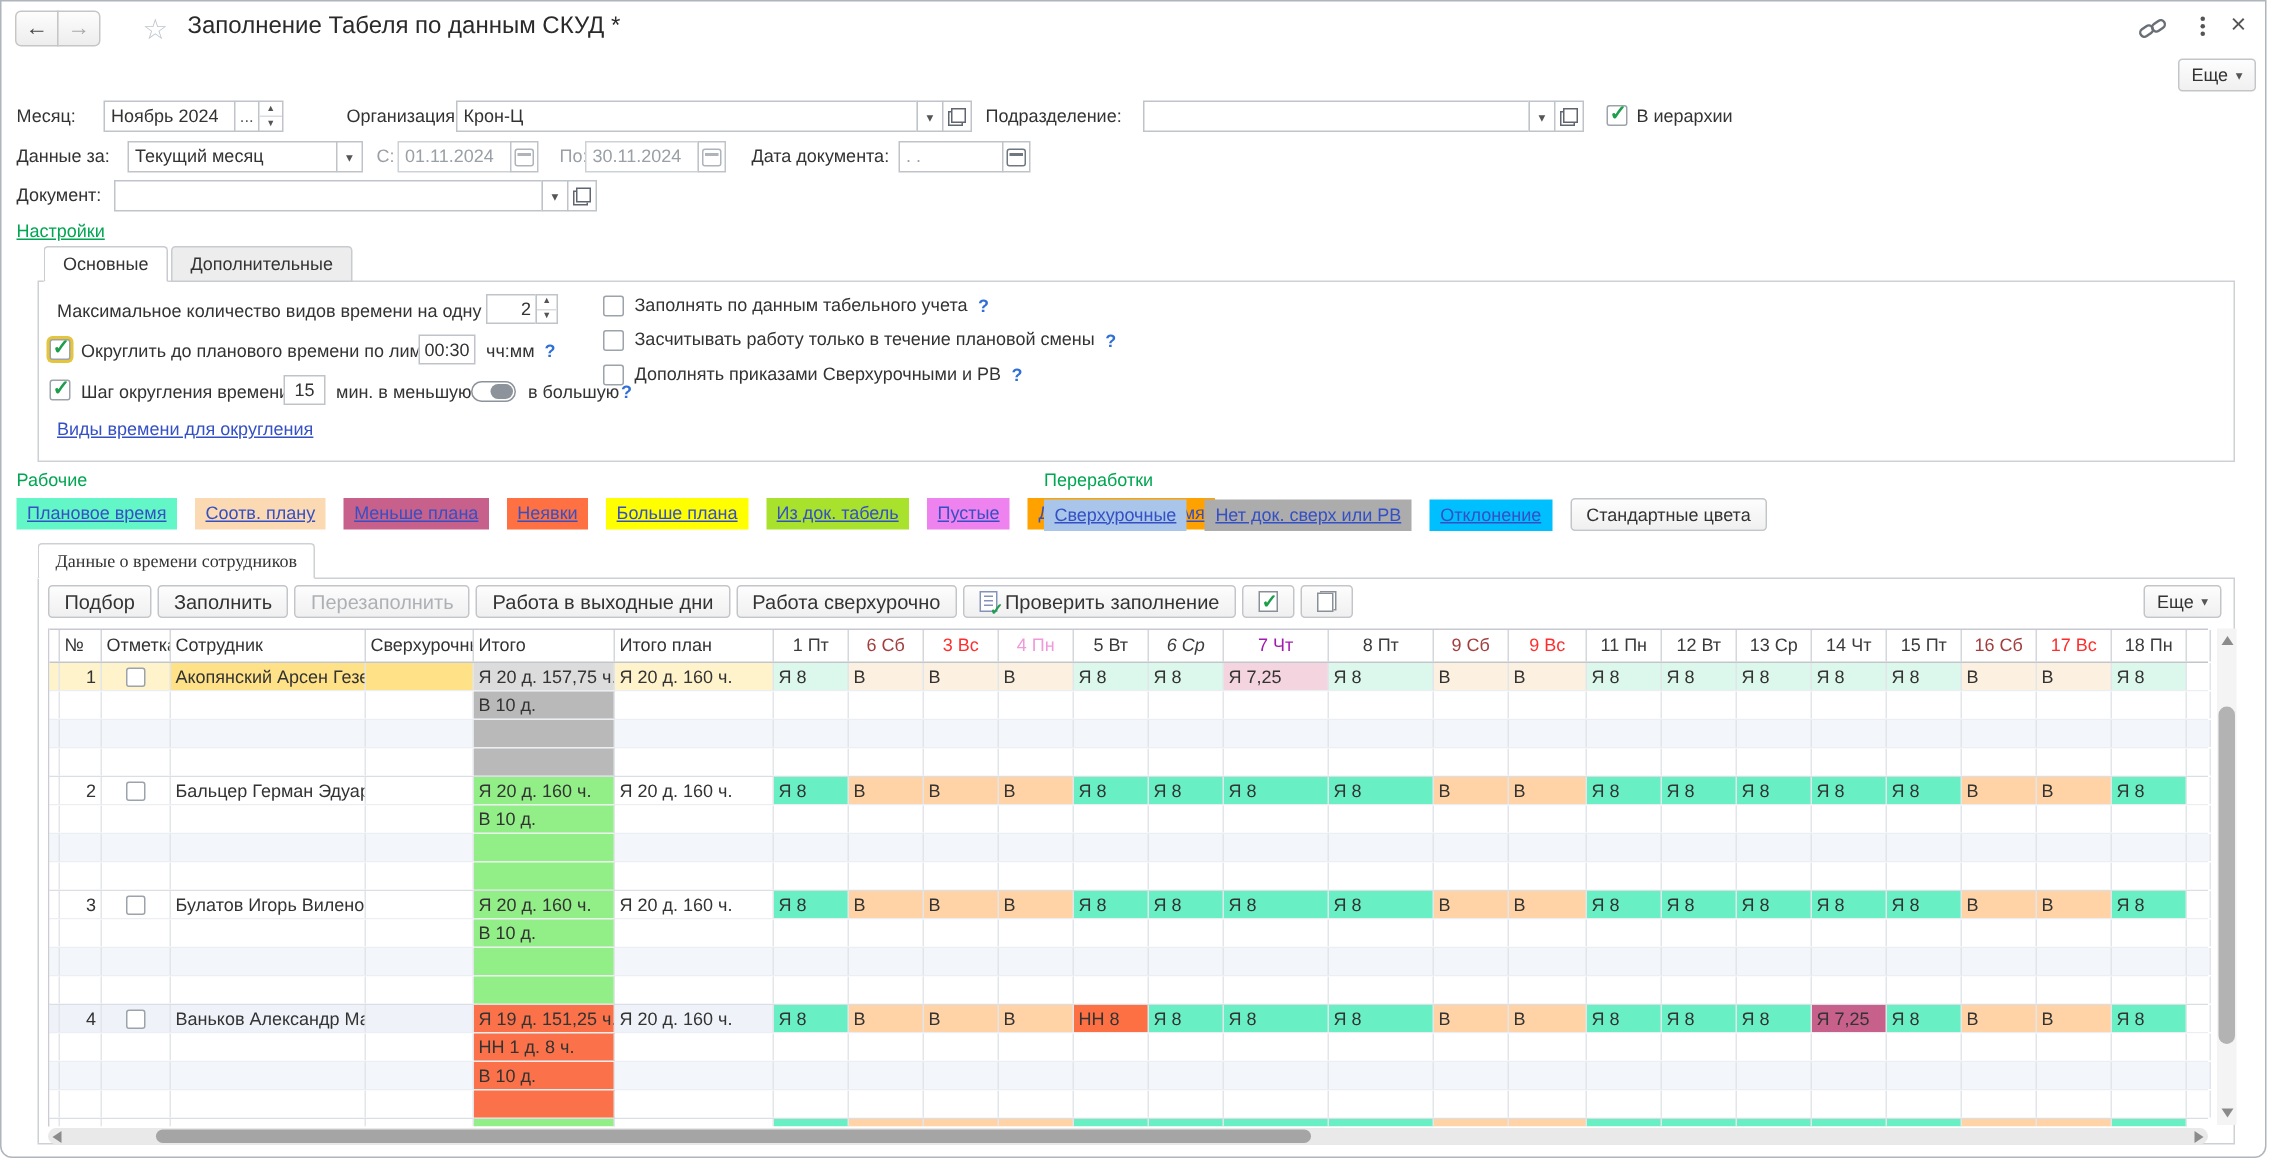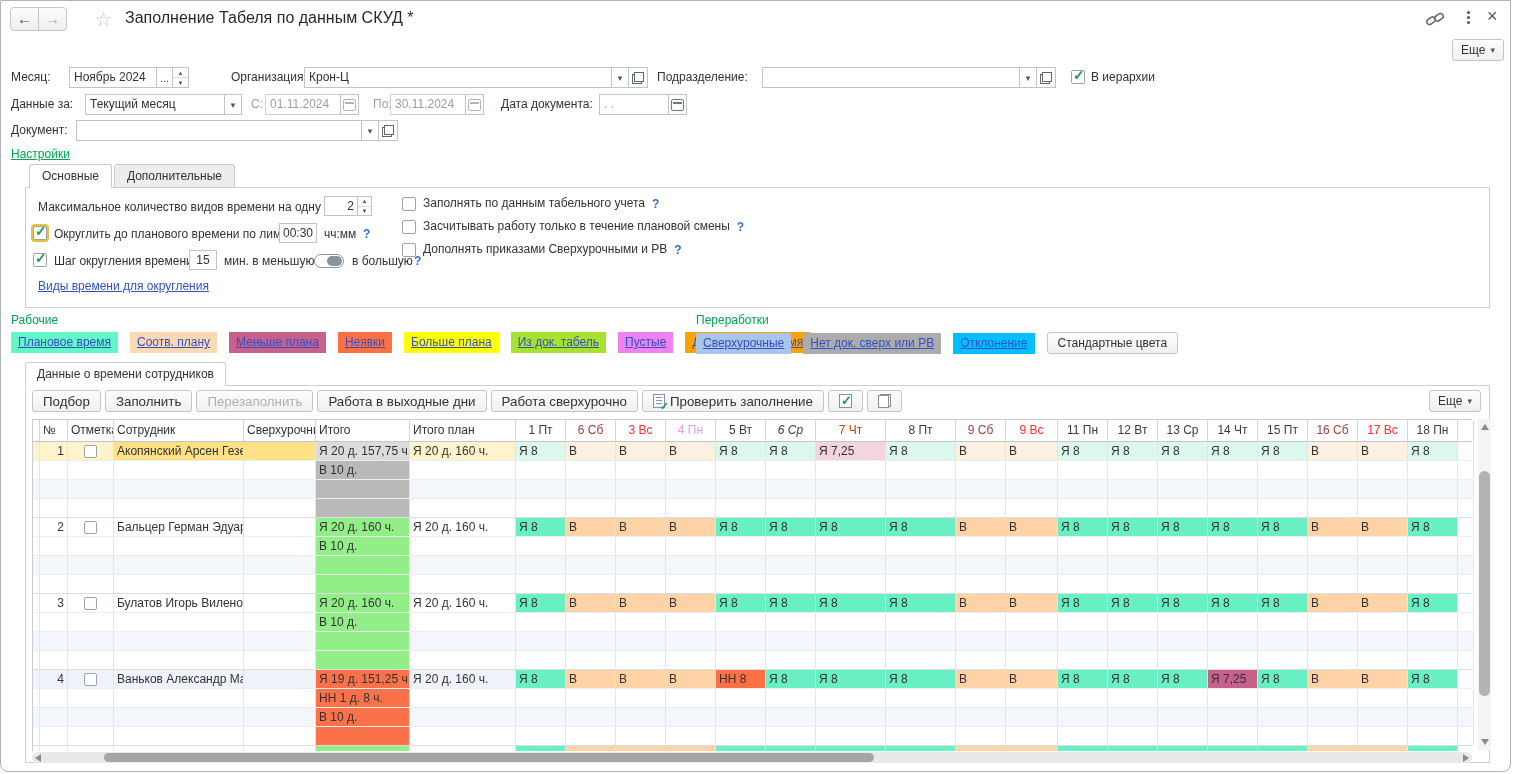--- a/index.html
+++ b/index.html
@@ -62,21 +62,21 @@
   .settings-right { position: absolute; left: 376px; top: 8px; }
 
   
   .leg-title { position: absolute; color: #00A651; }
   .chiprow { position: absolute; display: flex; gap: 12px; align-items: center; }
   .chip { height: 21px; line-height: 21px; padding: 0 7px; white-space: nowrap; }
   .chip a { color: #3550C4; text-decoration: underline; }
   .stdbtn { height: 22px; line-height: 20px; border: 1px solid #C2C5C9; background: linear-gradient(#FDFDFD,#F0F0F0); border-radius: 3px; padding: 0 10px; color: #333; white-space: nowrap; }
 
   
-  .gridtab { position: absolute; left: 24px; top: 361px; height: 24px; line-height: 23px; padding: 0 11px; background: #fff; border: 1px solid #CDD0D4; border-bottom: 1px solid #fff; border-radius: 3px 3px 0 0; z-index: 3; }
+  .gridtab { position: absolute; left: 24px; top: 361px; height: 24px; line-height: 23px; padding: 0 11px; background: #fff; border: 1px solid #CDD0D4; border-bottom: 1px solid #fff; border-radius: 3px 3px 0 0; z-index: 3; font-family: Liberation Serif, serif; }
   .grid-box { position: absolute; left: 24px; top: 384px; width: 1465px; height: 378px; border: 1px solid #CDD0D4; background: #fff; }
   .gtoolbar { position: absolute; left: 6px; top: 4px; display: flex; gap: 4px; }
   .tbtn { height: 22px; border: 1px solid #C2C5C9; background: linear-gradient(#FDFDFD,#F0F0F0); border-radius: 3px; padding: 0 10px; display: inline-flex; align-items: center; gap: 5px; color: #333; white-space: nowrap; }
   .tbtn.dis { color: #ADB1B5; }
   .gmore { position: absolute; right: 8px; top: 4px; }
   .docchk { width: 12px; height: 14px; background: #fff; border: 1px solid #8593B8; position: relative; }
   .docchk::before { content:""; position:absolute; left:2px; top:2px; right:2px; height:1px; background:#8593B8; box-shadow:0 3px 0 #8593B8,0 6px 0 #8593B8; }
   .docchk::after { content:"✓"; position:absolute; right:-5px; bottom:-6px; color:#1E9E4D; font-weight:bold; font-size:11px; }
   .sheetchk { width: 13px; height: 14px; background:#fff; border:1px solid #8A9098; position:relative; }
   .sheetchk::after { content:"✓"; position:absolute; left:1px; top:-2px; color:#1E9E4D; font-weight:bold; font-size:13px; }
@@ -300,21 +300,21 @@
           <div class="hcell" style="width: 130px;">Сотрудник</div>
           <div class="hcell" style="width: 72px;">Сверхурочные</div>
           <div class="hcell" style="width: 94px;">Итого</div>
           <div class="hcell" style="width: 106px;">Итого план</div>
           <div class="hcell day" style="width: 50px; color: rgb(59, 59, 59);">1 Пт</div>
           <div class="hcell day" style="width: 50px; color: rgb(163, 62, 62);">6 Сб</div>
           <div class="hcell day" style="width: 50px; color: rgb(255, 46, 46);">3 Вс</div>
           <div class="hcell day" style="width: 50px; color: rgb(240, 154, 218);">4 Пн</div>
           <div class="hcell day" style="width: 50px; color: rgb(59, 59, 59);">5 Вт</div>
           <div class="hcell day" style="width: 50px; color: rgb(59, 59, 59); font-style: italic;">6 Ср</div>
-          <div class="hcell day" style="width: 70px; color: #c2410c;">7 Чт</div>
+          <div class="hcell day" style="width: 70px; color: #a21caf;">7 Чт</div>
           <div class="hcell day" style="width: 70px; color: rgb(59, 59, 59);">8 Пт</div>
           <div class="hcell day" style="width: 50px; color: rgb(163, 62, 62);">9 Сб</div>
           <div class="hcell day" style="width: 52px; color: rgb(255, 46, 46);">9 Вс</div>
           <div class="hcell day" style="width: 50px; color: rgb(59, 59, 59);">11 Пн</div>
           <div class="hcell day" style="width: 50px; color: rgb(59, 59, 59);">12 Вт</div>
           <div class="hcell day" style="width: 50px; color: rgb(59, 59, 59);">13 Ср</div>
           <div class="hcell day" style="width: 50px; color: rgb(59, 59, 59);">14 Чт</div>
           <div class="hcell day" style="width: 50px; color: rgb(59, 59, 59);">15 Пт</div>
           <div class="hcell day" style="width: 50px; color: rgb(163, 62, 62);">16 Сб</div>
           <div class="hcell day" style="width: 50px; color: rgb(255, 46, 46);">17 Вс</div>

